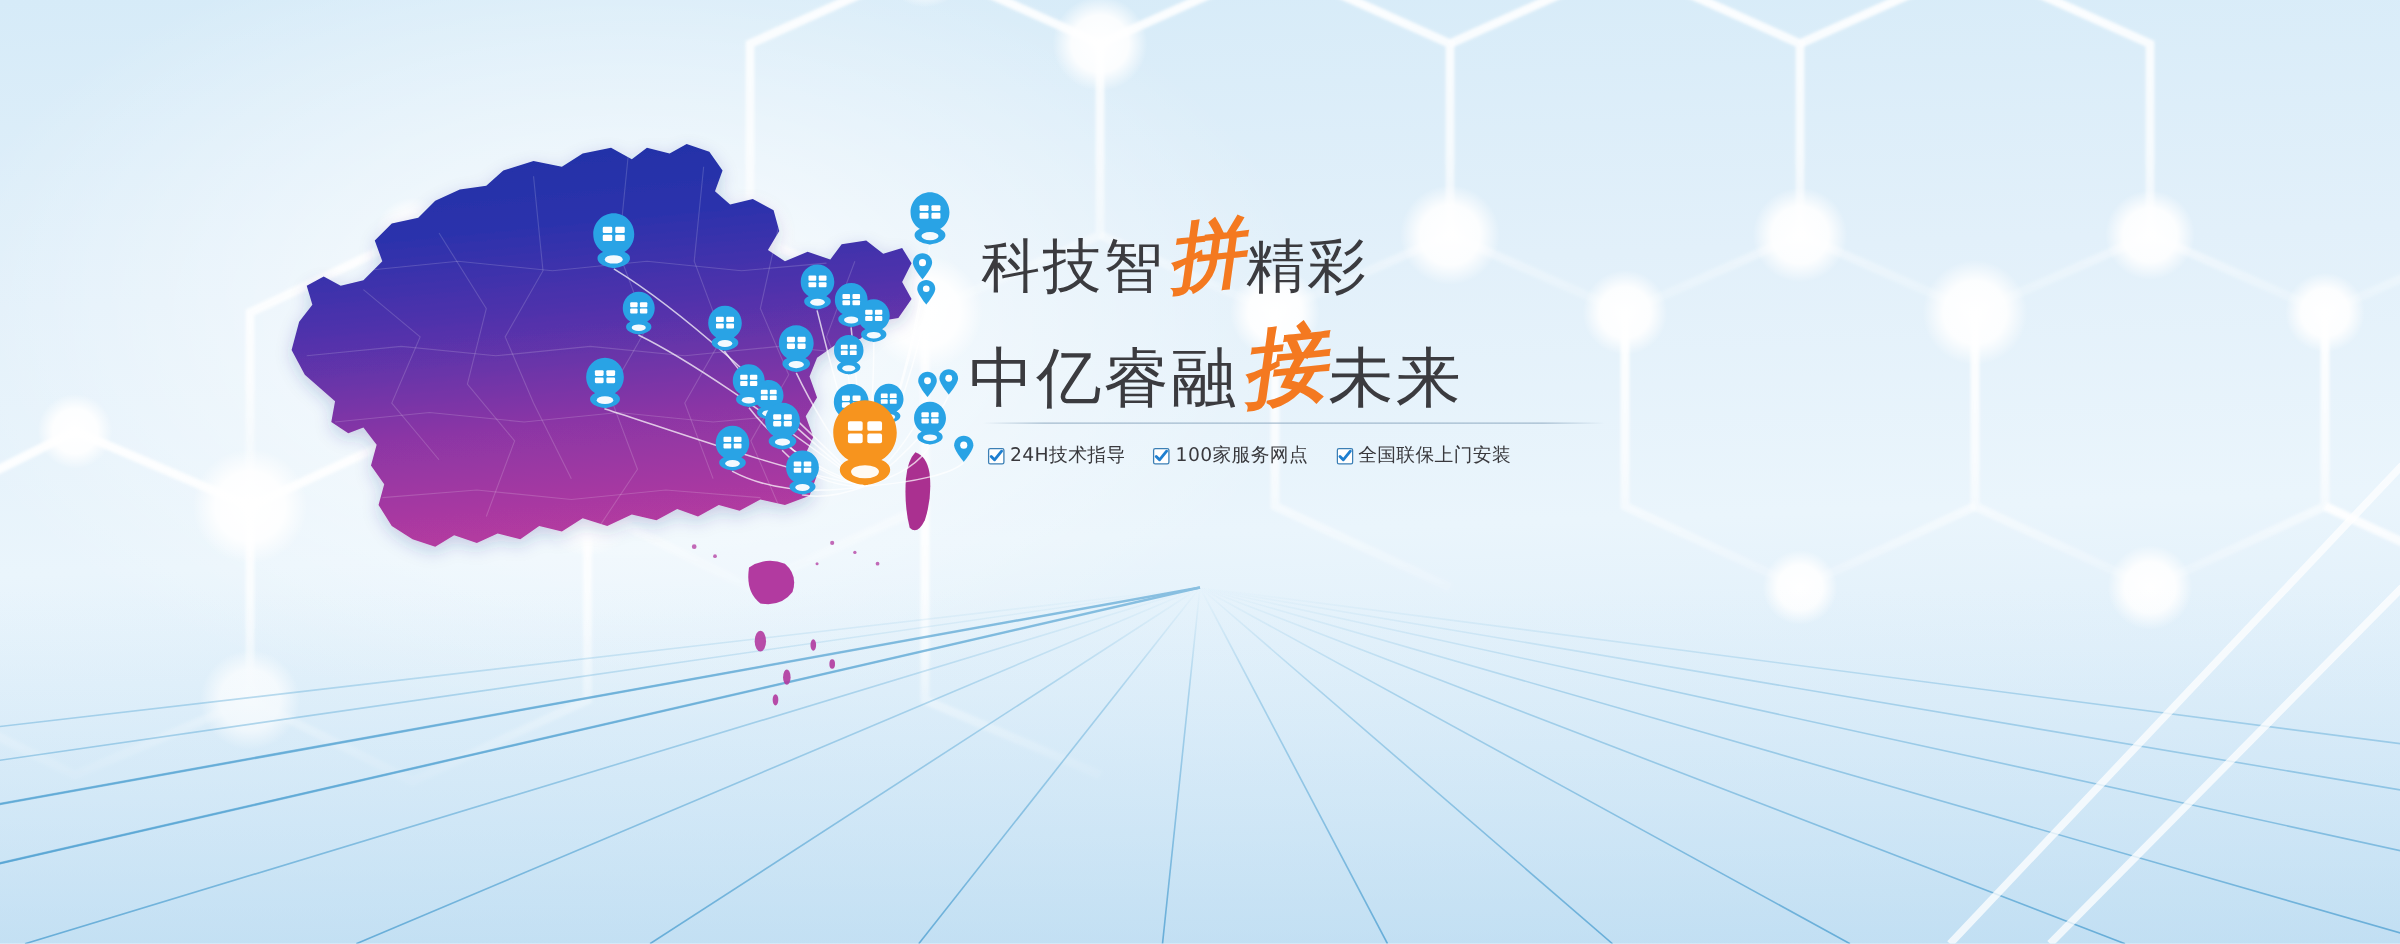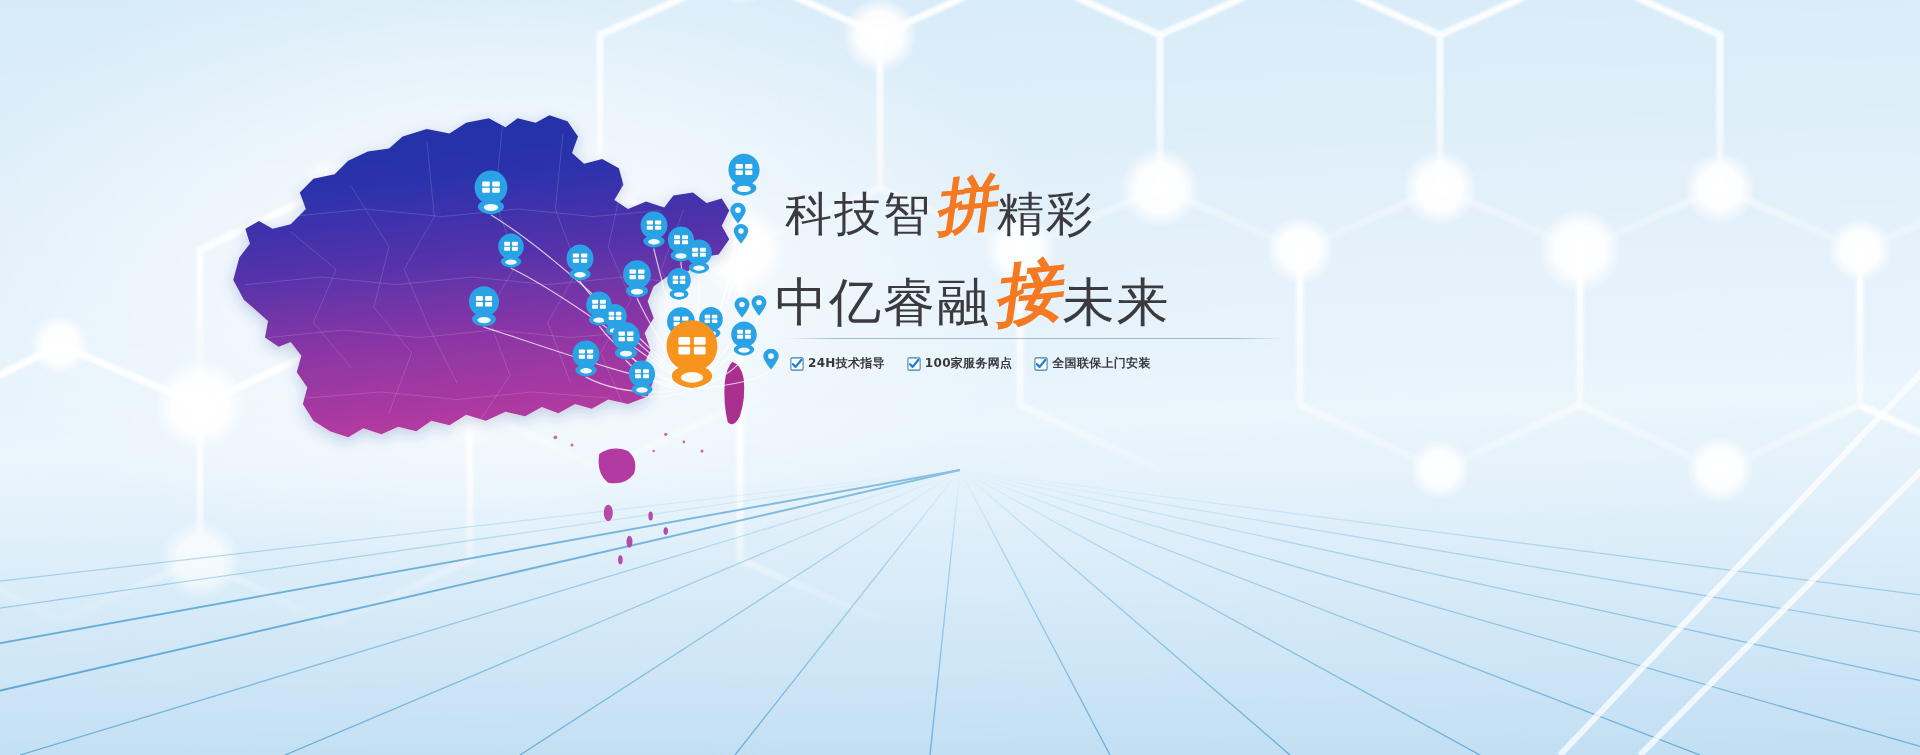--- a/index.html
+++ b/index.html
@@ -45,21 +45,21 @@
     position:absolute; left:786px; top:338px; width:498px; height:1px;
     background:linear-gradient(90deg, rgba(150,175,195,0) 0%, rgba(138,166,190,.75) 10%, rgba(138,166,190,.75) 90%, rgba(150,175,195,0) 100%);
   }
   #features {
     position:absolute; left:790px; top:355px; width:520px;
     display:flex; align-items:center; gap:22px;
   }
   .feat { display:flex; align-items:center; gap:4px; white-space:nowrap; }
   .feat-label {
     font-family:"DejaVu Sans","Liberation Sans",sans-serif;
-    font-size:12px; color:#39393d; letter-spacing:.3px;font-weight:bold;
+    font-size:15px; color:#39393d; letter-spacing:.3px;
   }
   .chk { width:14px; height:14px; flex:0 0 14px; display:block; }
 
   
   #mapwrap { position:absolute; left:200px; top:30px; width:620px; height:600px; }
   #mapwrap svg { width:100%; height:100%; overflow:visible; }
 
   .mk { position:absolute; transform:translate(-50%,-100%); }
   .mk svg { display:block; overflow:visible; }
 </style>

